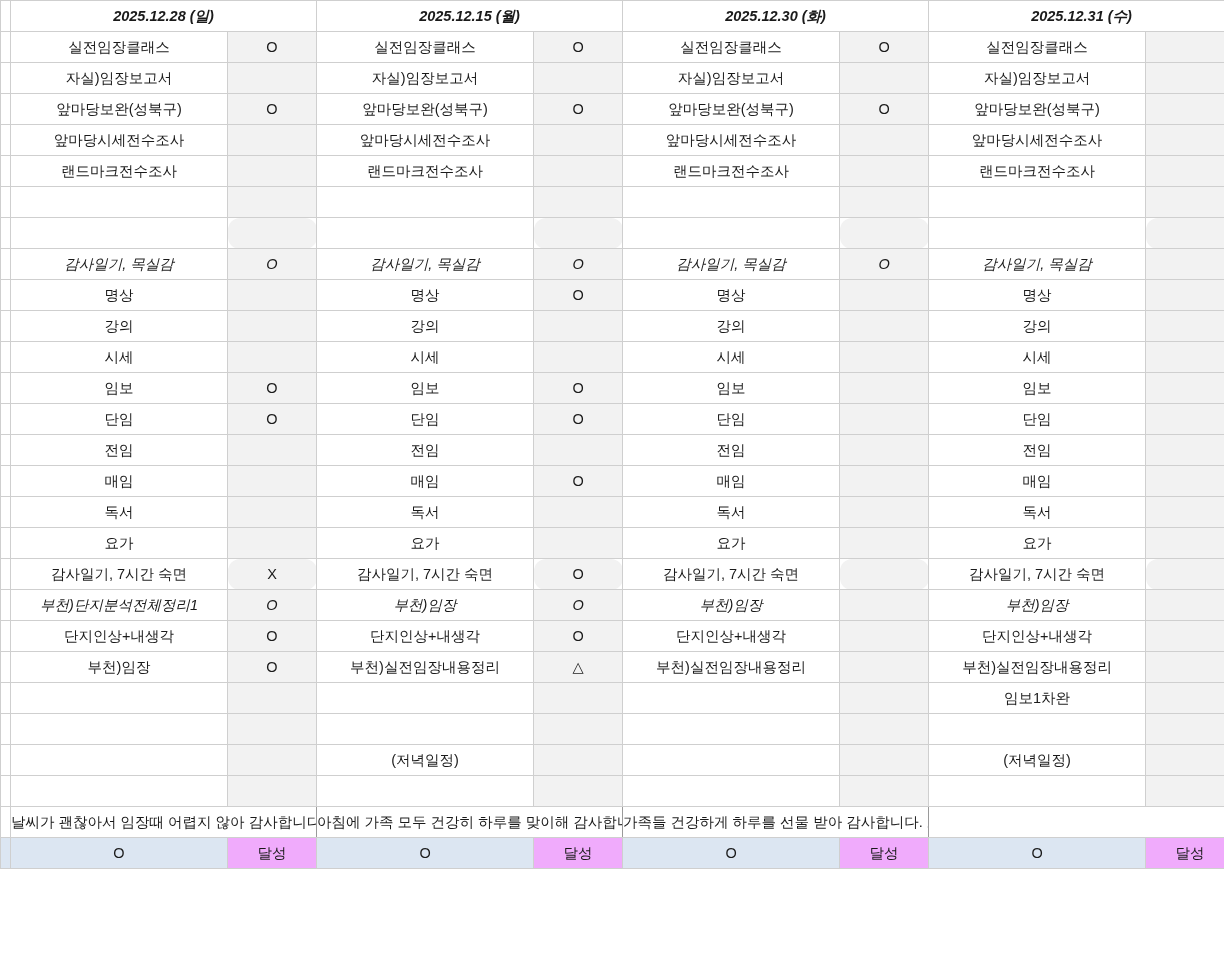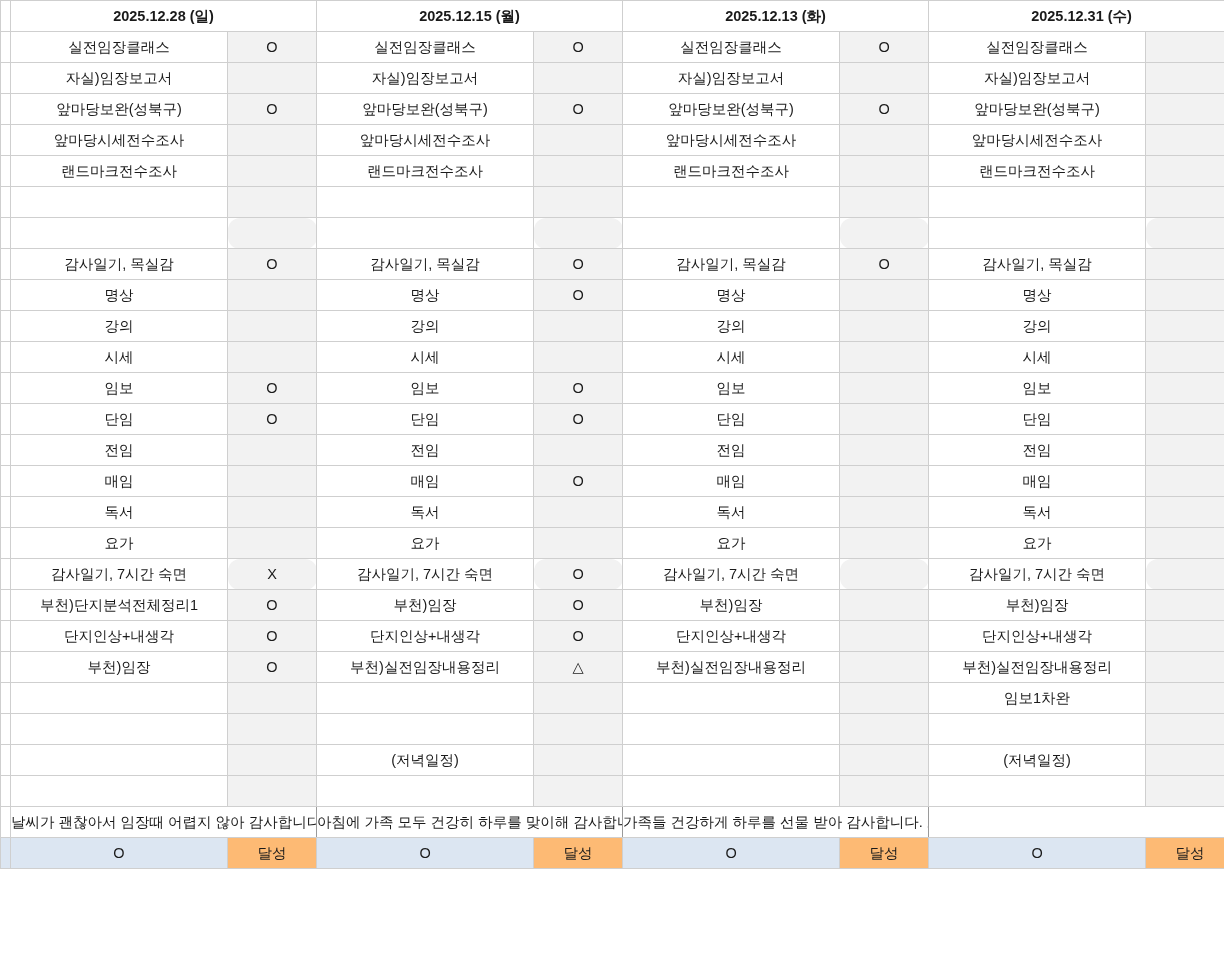--- a/index.html
+++ b/index.html
@@ -40,25 +40,26 @@
   col.c-label { width: 217px; }
   col.c-mark  { width: 89px;  }
   col.c-edge  { width: 10px;  }
 
   .hdr td {
     height: 36px;
     font-size: 16.5px;
     font-weight: bold;
     border-top: 2px solid #2d2d2d;
     border-bottom: 2px solid #2d2d2d;
+    font-style: italic;
   }
   .mark {
     background: #f2f2f2;
   }
-  .sep-top td { border-top: 2px solid #2d2d2d; }
+  .sep-top td { border-top: 2px solid #2d2d2d; font-style: italic; }
   .sep-bottom td { border-bottom: 2px solid #2d2d2d; border-radius: 12px; }
   .notes td {
     height: 146px;
     vertical-align: top;
     text-align: left;
     white-space: normal;
     padding: 5px 7px 5px 7px;
     font-size: 13.6px;
     line-height: 1.42;
     border-top: 2px solid #2d2d2d;
@@ -68,21 +69,21 @@
     border-left: 1px solid #9a9a9a;
     border-right: 1px solid #9a9a9a;
   }
   .tail td {
     height: 26px;
     background: #dce6f2;
     border-top: 2px solid #2d2d2d;
     font-size: 14.5px;
   }
   .tail td.mark {
-    background: #fdba74;
+    background: #f0abfc;
   }
   .leftstub {
     width: 10px;
     background: #ffffff;
   }
 </style>
 </head>
 <body>
 
 <div class="sheet">
@@ -97,21 +98,21 @@
         <col class="c-mark">
       <col class="c-label">
         <col class="c-mark">
     </colgroup>
     <tbody>
 
       <tr class="hdr">
         <td class="leftstub"></td>
         <td colspan="2">2025.12.28 (일)</td>
         <td colspan="2">2025.12.15 (월)</td>
-        <td colspan="2">2025.12.13 (화)</td>
+        <td colspan="2">2025.12.30 (화)</td>
         <td colspan="2">2025.12.31 (수)</td>
       </tr>
 
       <tr>
         <td class="leftstub"></td>
         <td>실전임장클래스</td>
         <td class="mark">O</td>
         <td>실전임장클래스</td>
         <td class="mark">O</td>
         <td>실전임장클래스</td>

